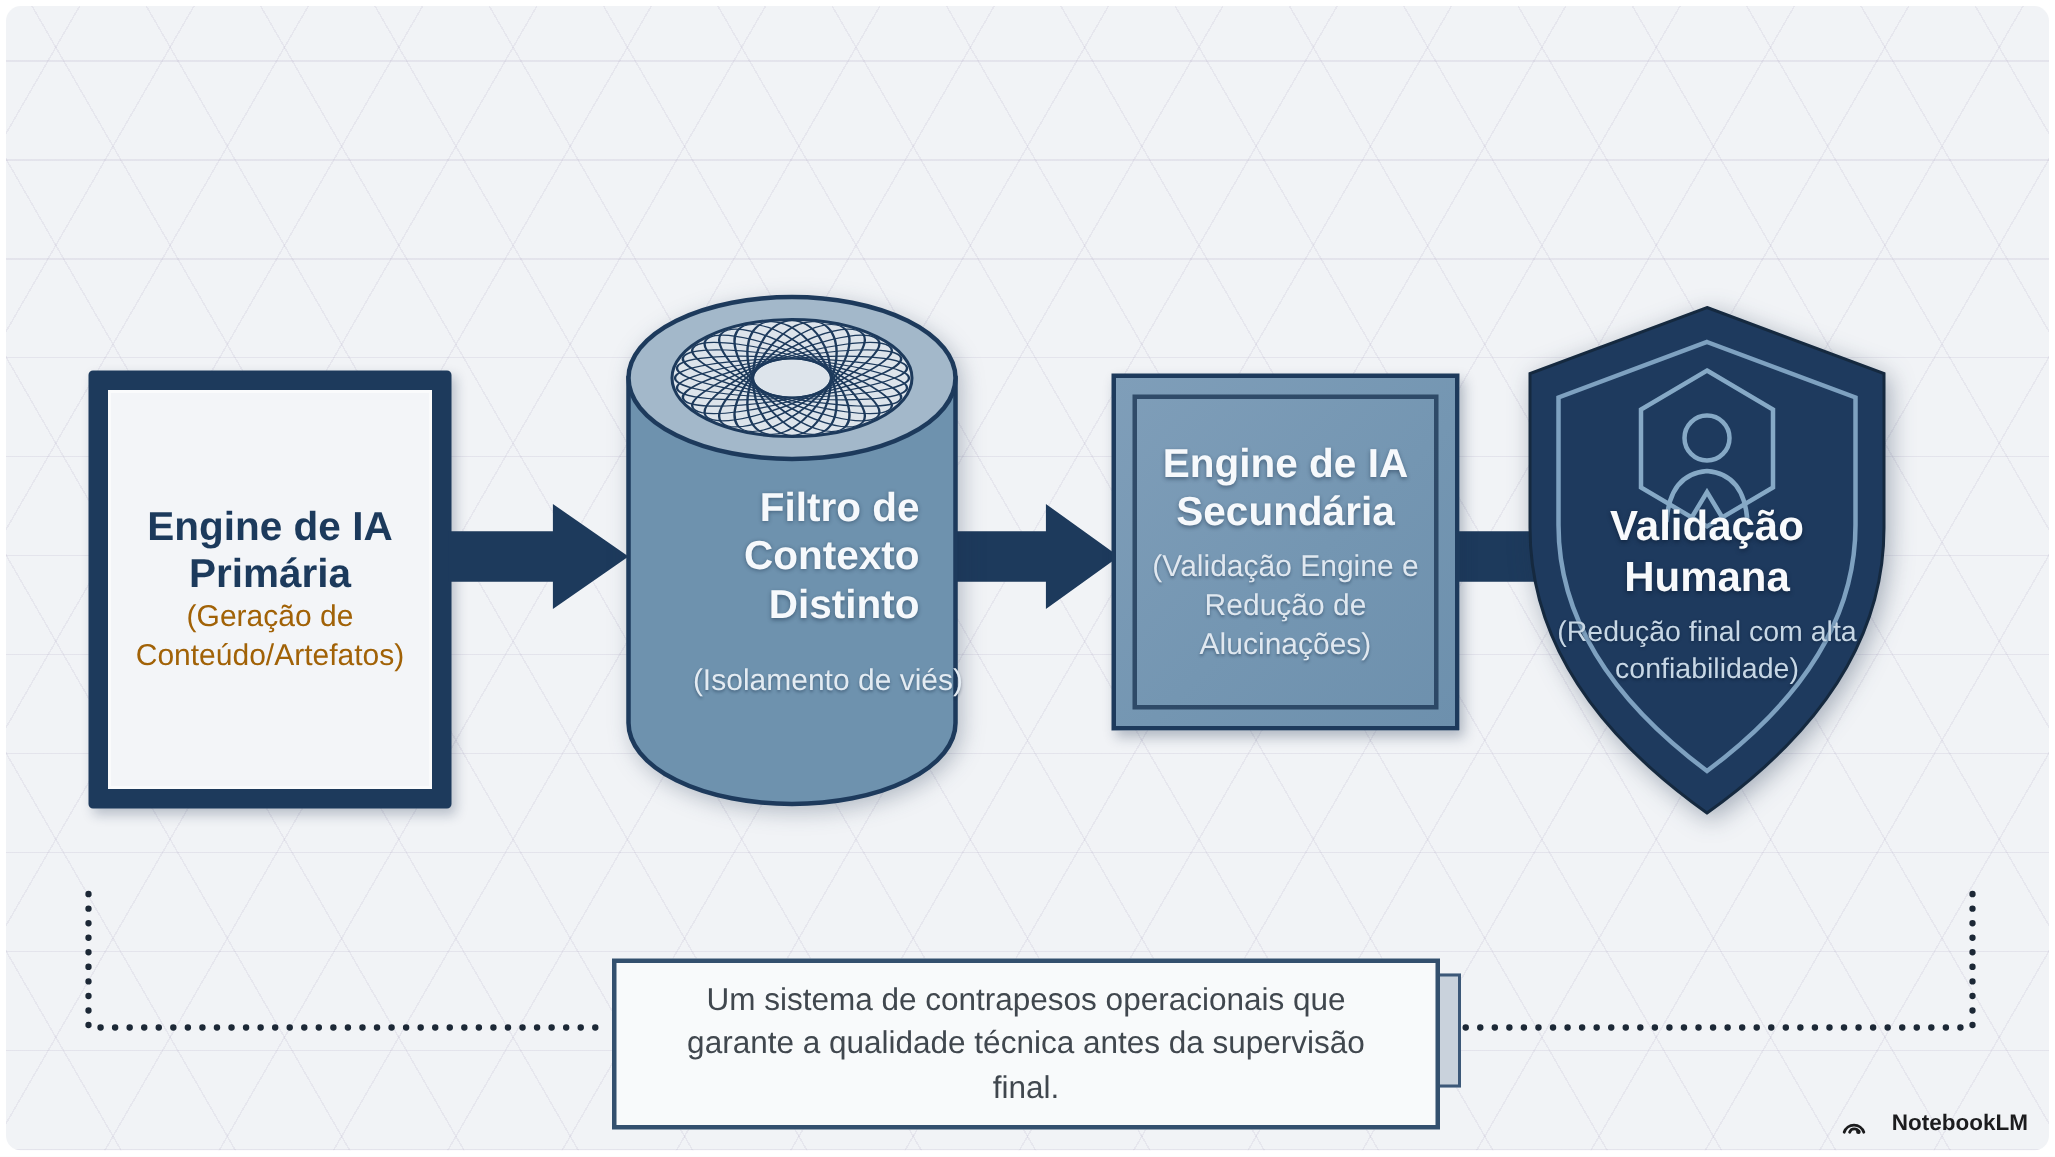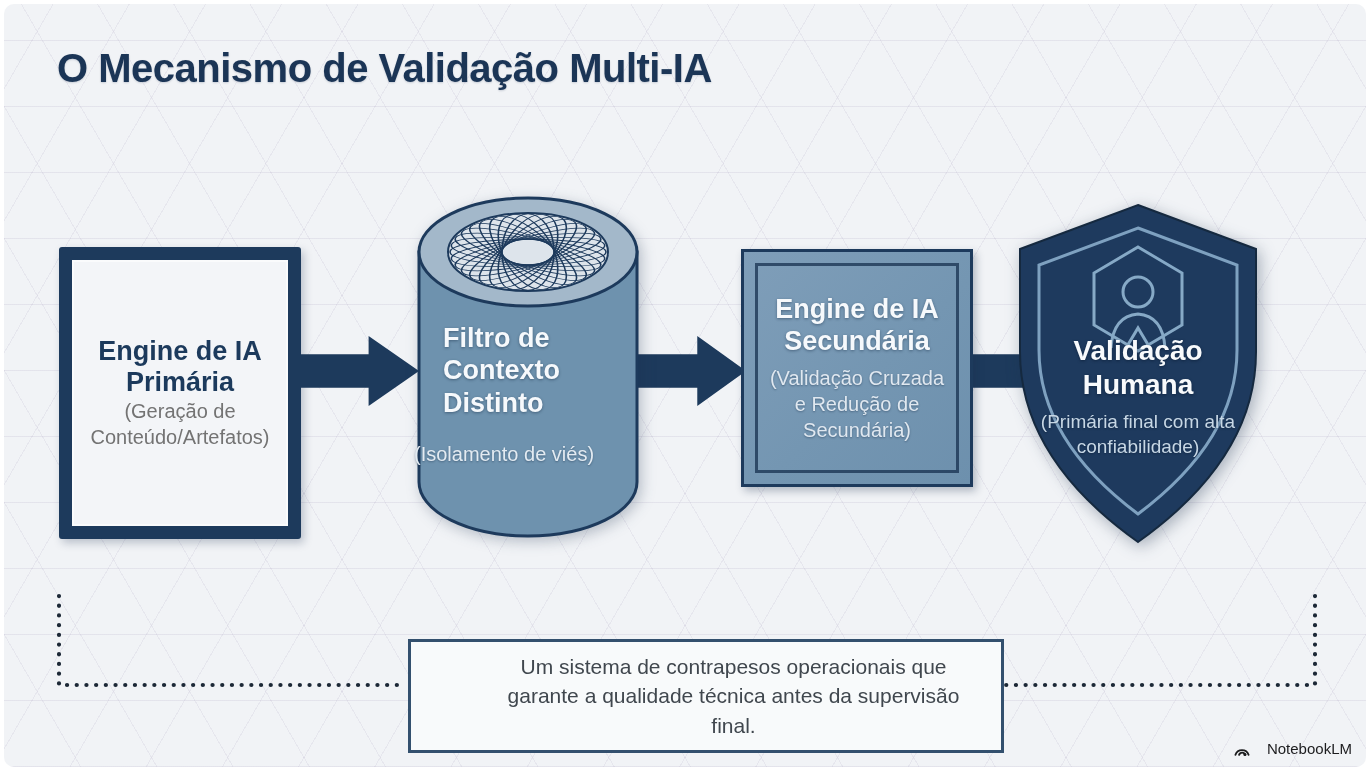--- a/index.html
+++ b/index.html
@@ -23,35 +23,35 @@
   }
   
   .box1{
     position:absolute;left:55px;top:243px;width:242px;height:292px;box-sizing:border-box;
     background:#f3f5f8;border:13px solid #1d3a5c;border-radius:3px;
     box-shadow:3px 4px 8px rgba(25,45,75,.25), inset 0 0 0 2px rgba(255,255,255,.6);
     display:flex;flex-direction:column;align-items:center;justify-content:center;
     text-align:center;padding:8px;
   }
   .box1 .node-title{font-size:27px;font-weight:700;color:#1c3a5c;line-height:1.15;}
-  .box1 .node-sub{font-size:20px;color:#737373;line-height:1.3;max-width:205px;}
+  .box1 .node-sub{font-size:20px;color:#a16207;line-height:1.3;max-width:205px;}
   
   .arrow{
     position:absolute;background:#1d3a5c;height:70px;top:332px;
     clip-path:polygon(0 26%,58% 26%,58% 0,100% 50%,58% 100%,58% 74%,0 74%);
     filter:drop-shadow(2px 3px 3px rgba(25,45,75,.3));
   }
   .arrow1{left:295px;width:120px;}
   .arrow2{left:626px;width:116px;}
   .arrow3{left:964px;width:116px;}
   
   .cylinder{position:absolute;left:410px;top:190px;width:228px;height:348px;}
   .cylinder svg{position:absolute;left:0;top:0;filter:drop-shadow(3px 4px 7px rgba(25,45,75,.28));}
   .cyl-text{
-    position:absolute;left:0;top:128px;width:228px;text-align:left;
+    position:absolute;left:0;top:128px;width:228px;text-align:right;
   }
   .cyl-text .node-title{
     font-size:27px;font-weight:700;color:#f6f9fc;line-height:1.2;
     text-shadow:0 1px 3px rgba(15,35,60,.45);max-width:170px;margin:0 auto;
   }
   .cyl-text .node-sub{
     font-size:20px;color:#e3ebf2;margin-top:24px;text-shadow:0 1px 2px rgba(15,35,60,.4);
   }
   
   .box2{
@@ -85,41 +85,40 @@
     font-size:19px;color:#c7d7e5;line-height:1.3;margin-top:9px;max-width:208px;
     margin-left:auto;margin-right:auto;text-shadow:0 1px 2px rgba(5,20,40,.4);
   }
   
   .bracket{position:absolute;left:0;top:0;width:1370px;height:771px;pointer-events:none;}
   .caption-shadow{
     position:absolute;left:414px;top:645px;width:552px;height:72px;
     background:#c9d2dc;border:2px solid #3c5878;
   }
   .caption-box{
-    position:absolute;left:404px;top:635px;width:596px;min-height:72px;box-sizing:border-box;
+    position:absolute;left:404px;top:635px;width:552px;min-height:72px;box-sizing:border-box;
     background:#f8fafb;border:3px solid #33506e;
-    display:flex;align-items:center;justify-content:flex-end;text-align:center;
+    display:flex;align-items:center;justify-content:center;text-align:center;
     padding:10px 30px;
   }
   .caption-box .caption-text{
     font-size:21px;color:#40474e;line-height:1.4;max-width:475px;
   }
   
   .watermark{
     position:absolute;right:14px;bottom:10px;display:flex;align-items:center;gap:16px;
-    color:#1c1c1e;font-size:15px;font-weight:400;letter-spacing:0;
+    color:#1c1c1e;font-size:15px;font-weight:700;letter-spacing:0;
   }
 </style>
 </head>
 <body>
 
 <div class="stage">
   <div class="canvas">
 
-    <h1 class="title">O Mecanismo de Validação Multi-IA</h1>
 
     <div class="box1">
       <div class="node-title">Engine de IA Primária</div>
       <div class="node-sub">(Geração de Conteúdo/Artefatos)</div>
     </div>
 
     <div class="arrow arrow1"></div>
     <div class="arrow arrow2"></div>
     <div class="arrow arrow3"></div>
 
@@ -154,38 +153,38 @@
       </svg>
       <div class="cyl-text">
         <div class="node-title">Filtro de Contexto Distinto</div>
         <div class="node-sub">(Isolamento de viés)</div>
       </div>
     </div>
 
     <div class="box2">
       <div class="box2-inner">
         <div class="node-title">Engine de IA Secundária</div>
-        <div class="node-sub">(Validação Cruzada e Redução de Secundária)</div>
+        <div class="node-sub">(Validação Engine e Redução de Alucinações)</div>
       </div>
     </div>
 
     <div class="shield">
       <svg width="244" height="344" viewBox="0 0 244 344" aria-hidden="true">
         <path d="M122 3 L240 47 L240 150 Q240 256 122 340 Q4 256 4 150 L4 47 Z" fill="#1e3a5e" stroke="#15293f" stroke-width="2"></path>
         <path d="M122 26 L221 63 L221 148 Q221 238 122 312 Q23 238 23 148 L23 63 Z" fill="none" stroke="#7ea1c0" stroke-width="3"></path>
         <g fill="none" stroke="#86a9c6" stroke-width="3">
           <path d="M122 45 L166 71 L166 123 L122 149 L78 123 L78 71 Z"></path>
           <circle cx="122" cy="90" r="15"></circle>
           <path d="M95 146 Q97 114 122 112 Q147 114 149 146"></path>
           <path d="M110 146 L122 126 L134 146"></path>
         </g>
       </svg>
       <div class="shield-text">
         <div class="node-title">Validação Humana</div>
-        <div class="node-sub">(Primária final com alta confiabilidade)</div>
+        <div class="node-sub">(Redução final com alta confiabilidade)</div>
       </div>
     </div>
 
     <svg class="bracket" viewBox="0 0 1370 771" aria-hidden="true">
       <polyline points="55,592 55,681 400,681" fill="none" stroke="#1c2836" stroke-width="4.2" stroke-linecap="round" stroke-dasharray="0.1 9.6"></polyline>
       <polyline points="1311,592 1311,681 962,681" fill="none" stroke="#1c2836" stroke-width="4.2" stroke-linecap="round" stroke-dasharray="0.1 9.6"></polyline>
     </svg>
 
     <div class="caption-shadow"></div>
     <div class="caption-box">

